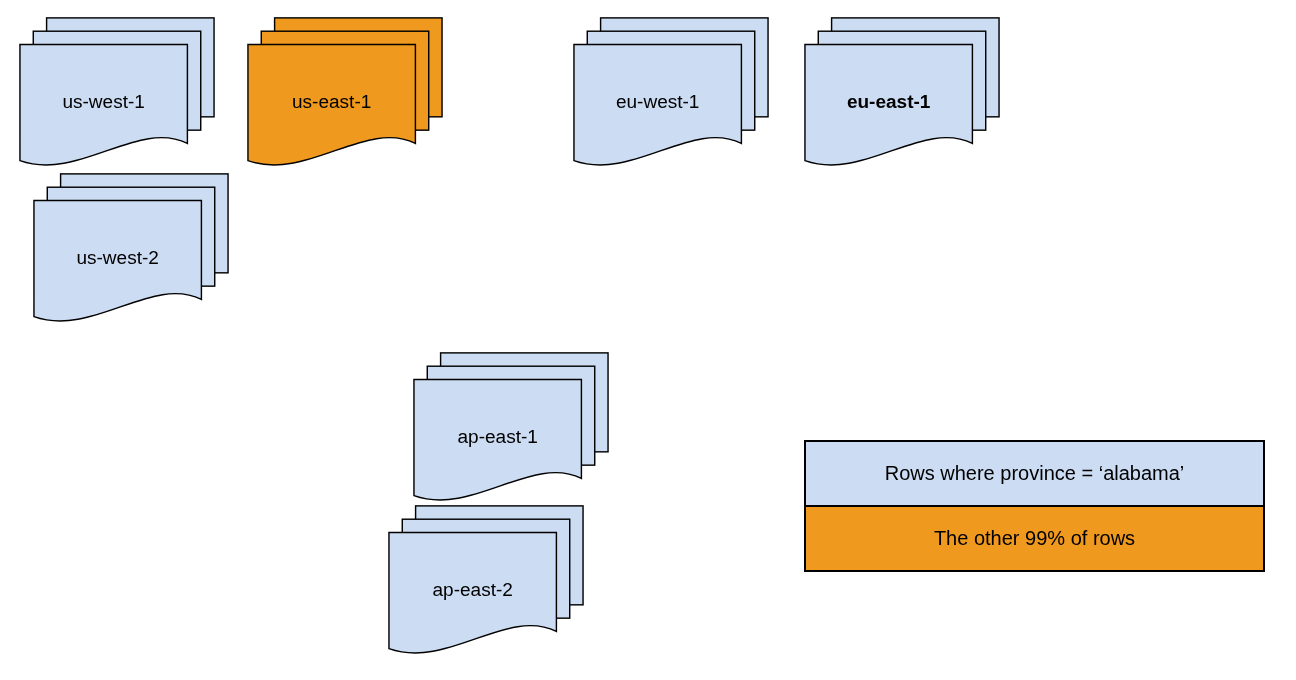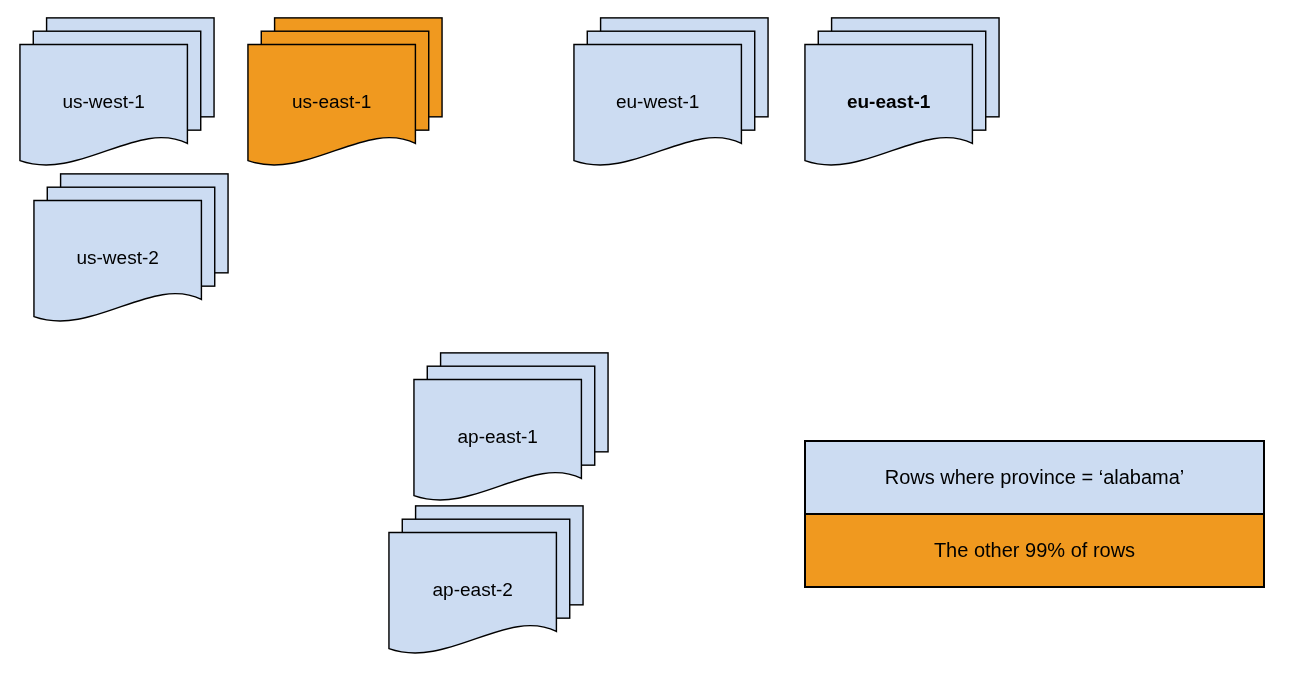--- a/index.html
+++ b/index.html
@@ -47,21 +47,21 @@
     color: #000000;
   }
   .legend-row + .legend-row {
     border-top: 2px solid #000000;
   }
 </style>
 </head>
 <body>
 
 <div class="canvas" style="background: rgb(255, 255, 255);">
-  <div class="legend" style="left: 804px; top: 440px; width: 461px; height: 148px;">
+  <div class="legend" style="left: 804px; top: 440px; width: 461px; height: 132px;">
       <div class="legend-row" style="background: rgb(204, 220, 242);">
         <span>Rows where province = ‘alabama’</span>
       </div>
       <div class="legend-row" style="background: rgb(240, 153, 31);">
         <span>The other 99% of rows</span>
       </div>
     </div>
 <div class="stack" style="left: 19px; top: 13px;">
     <svg viewBox="0 0 206 162" xmlns="http://www.w3.org/2000/svg">
       <rect class="sheet" x="29" y="1" width="176" height="104" stroke="#000000" stroke-width="1.5" fill="#ccdcf2"></rect>

